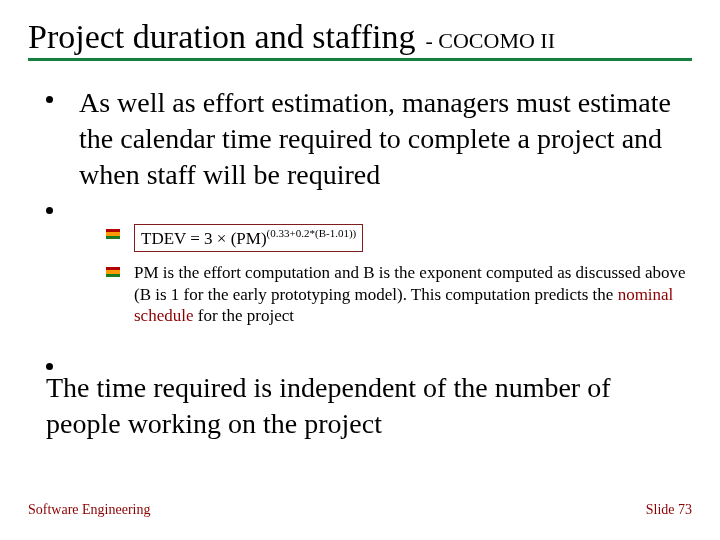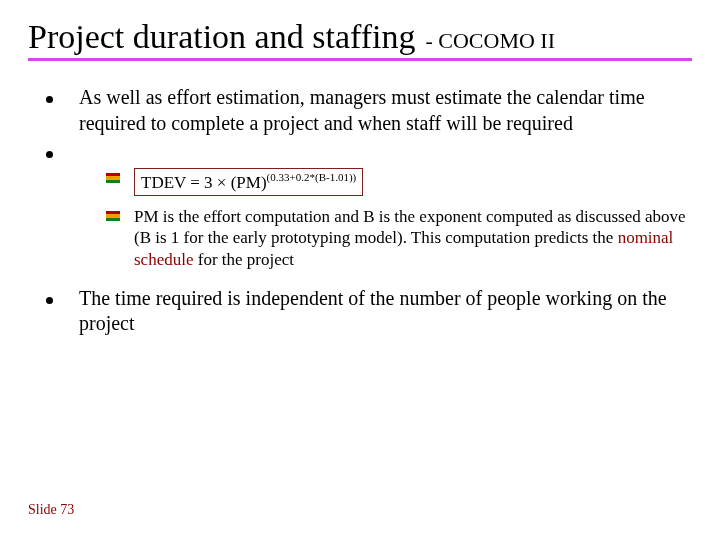--- a/index.html
+++ b/index.html
@@ -13,21 +13,21 @@
     position: relative;
   }
   .slide {
     width: 720px;
     height: 540px;
     box-sizing: border-box;
     padding: 18px 28px 0 28px;
     position: relative;
   }
   .title-wrap {
-    border-bottom: 3px solid #d946ef;
+    border-bottom: 3px solid #15803d;
     padding-bottom: 2px;
   }
   .title-main {
     font-size: 34px;
     font-weight: normal;
     display: inline;
   }
   .title-sub {
     font-size: 22px;
     display: inline;
@@ -46,21 +46,21 @@
   .bullet-dot {
     width: 7px;
     height: 7px;
     border-radius: 50%;
     background: #000;
     margin-top: 11px;
     margin-right: 26px;
     flex: 0 0 auto;
   }
   .bullet-text {
-    font-size: 20px;
+    font-size: 28px;
     line-height: 1.28;
   }
   .sub-list {
     margin-top: 10px;
     margin-left: 60px;
   }
   .sub-row {
     display: flex;
     align-items: flex-start;
     margin-bottom: 10px;
@@ -134,24 +134,25 @@
         </div>
       </div>
       <div class="sub-row">
         <div class="sub-bullet"></div>
         <div class="sub-text">
           <span>PM is the effort computation and B is the exponent computed as discussed above (B is 1 for the early prototyping model). This computation predicts the </span><span class="nominal">nominal schedule</span><span> for the project</span>
         </div>
       </div>
     </div>
 
-    <div class="bullet-row" style="margin-top:16px;">
+    <div class="bullet-row" style="margin-top:26px;flex-direction:column;">
       <div class="bullet-dot"></div>
       <div class="bullet-text">The time required is independent of the number of people working on the project</div>
     </div>
 
   </div>
 
   <div class="footer">
+    <span>Software Engineering</span>
     <span>Slide 73</span>
   </div>
 
 </div>
 
 </body></html>

